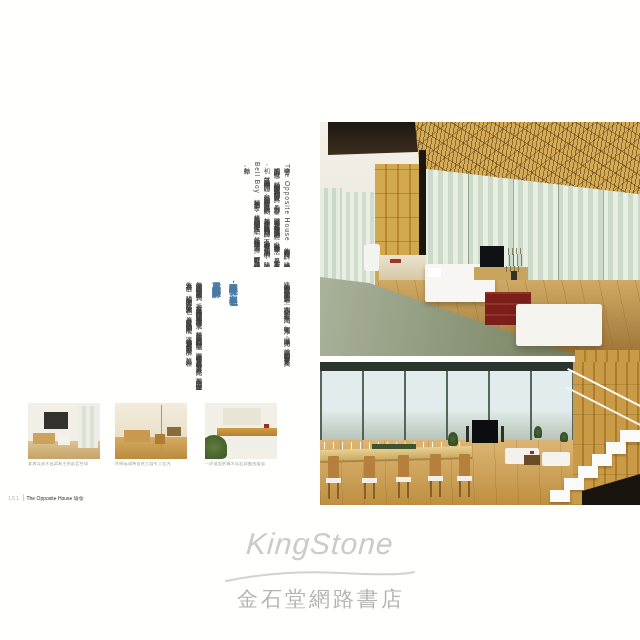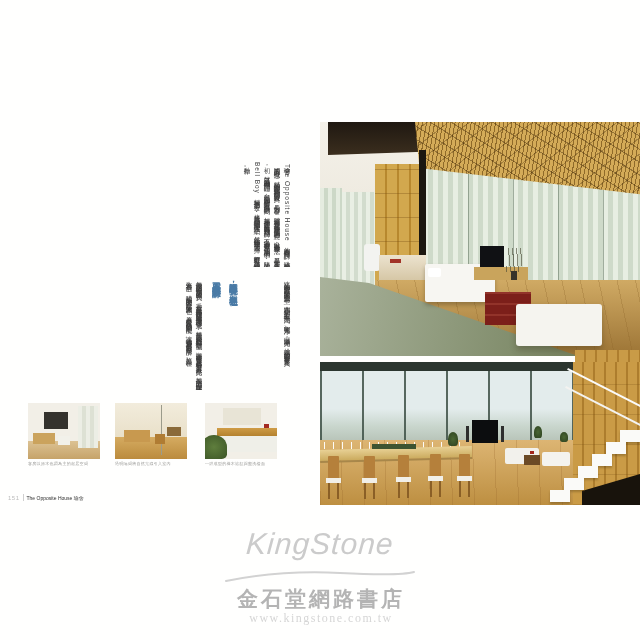--- a/index.html
+++ b/index.html
@@ -116,21 +116,21 @@
   
   .footer{left:8px;top:494px;display:flex;align-items:center;gap:3px;}
   .footer .num{font-size:6px;color:#bcbcbc;letter-spacing:.5px;}
   .footer .bar{width:1px;height:7px;background:#cfcfcf;}
   .footer .ttl{font-size:5px;color:#2f2f2f;}
 
   
   .wm-brand{left:225px;top:527px;width:190px;text-align:center;font-size:30px;font-style:italic;
      color:#cbcbcb;letter-spacing:1px;transform:skewX(-4deg);}
   .wm-swoosh{left:222px;top:567px;}
-  .wm-store{left:226px;top:585px;width:190px;text-align:center;font-size:21px;font-weight:bold;
+  .wm-store{left:226px;top:585px;width:190px;text-align:center;font-size:21px;font-weight:normal;
      color:#b4b4b4;letter-spacing:3px;}
   .wm-url{left:226px;top:611px;width:190px;text-align:center;font-size:12px;
      color:#d6d6d6;letter-spacing:1.5px;font-family:"Liberation Serif",serif;}
 </style>
 </head>
 <body>
 
 <div class="page">
 
   <div class="abs vtext block-a">瑜舍The Opposite House的真實空間設計，雖說少數運用和重現中國的五行概念，精緻的中國現代藝術作品與訂製家具、長方型沙發，牆壁上各種當代畫作呼應著低調的禪意，全以融合多種手法。早在二零零八年春試營運之初，就已成為城中熱門話題，自然完全同意空間打造出名設計顧問，如果操作手筆有時因為對應到品牌，不過瑜舍顯然是一個成功的例子。隨後的Bell Boy幫我們拿了行李，接待員馬上帶領我們辦理入住手續，然後在觸控電腦上大筆一揮，輕鬆不可思議的科技感十足完成一切動作。</div>
@@ -254,15 +254,14 @@
     <span class="ttl">The Opposite House 瑜舍</span>
   </div>
 
   <div class="abs wm-brand">KingStone</div>
   <div class="abs wm-swoosh">
     <svg width="196" height="18" viewBox="0 0 196 18">
         <path d="M4 14 Q 58 3 118 6 T 192 5" stroke="#d2d2d2" fill="none" stroke-width="2" stroke-linecap="round"></path>
       </svg>
   </div>
   <div class="abs wm-store">金石堂網路書店</div>
-  <div class="abs wm-url">www.kingstone.com.tw</div>
 
 </div>
 
 </body></html>

